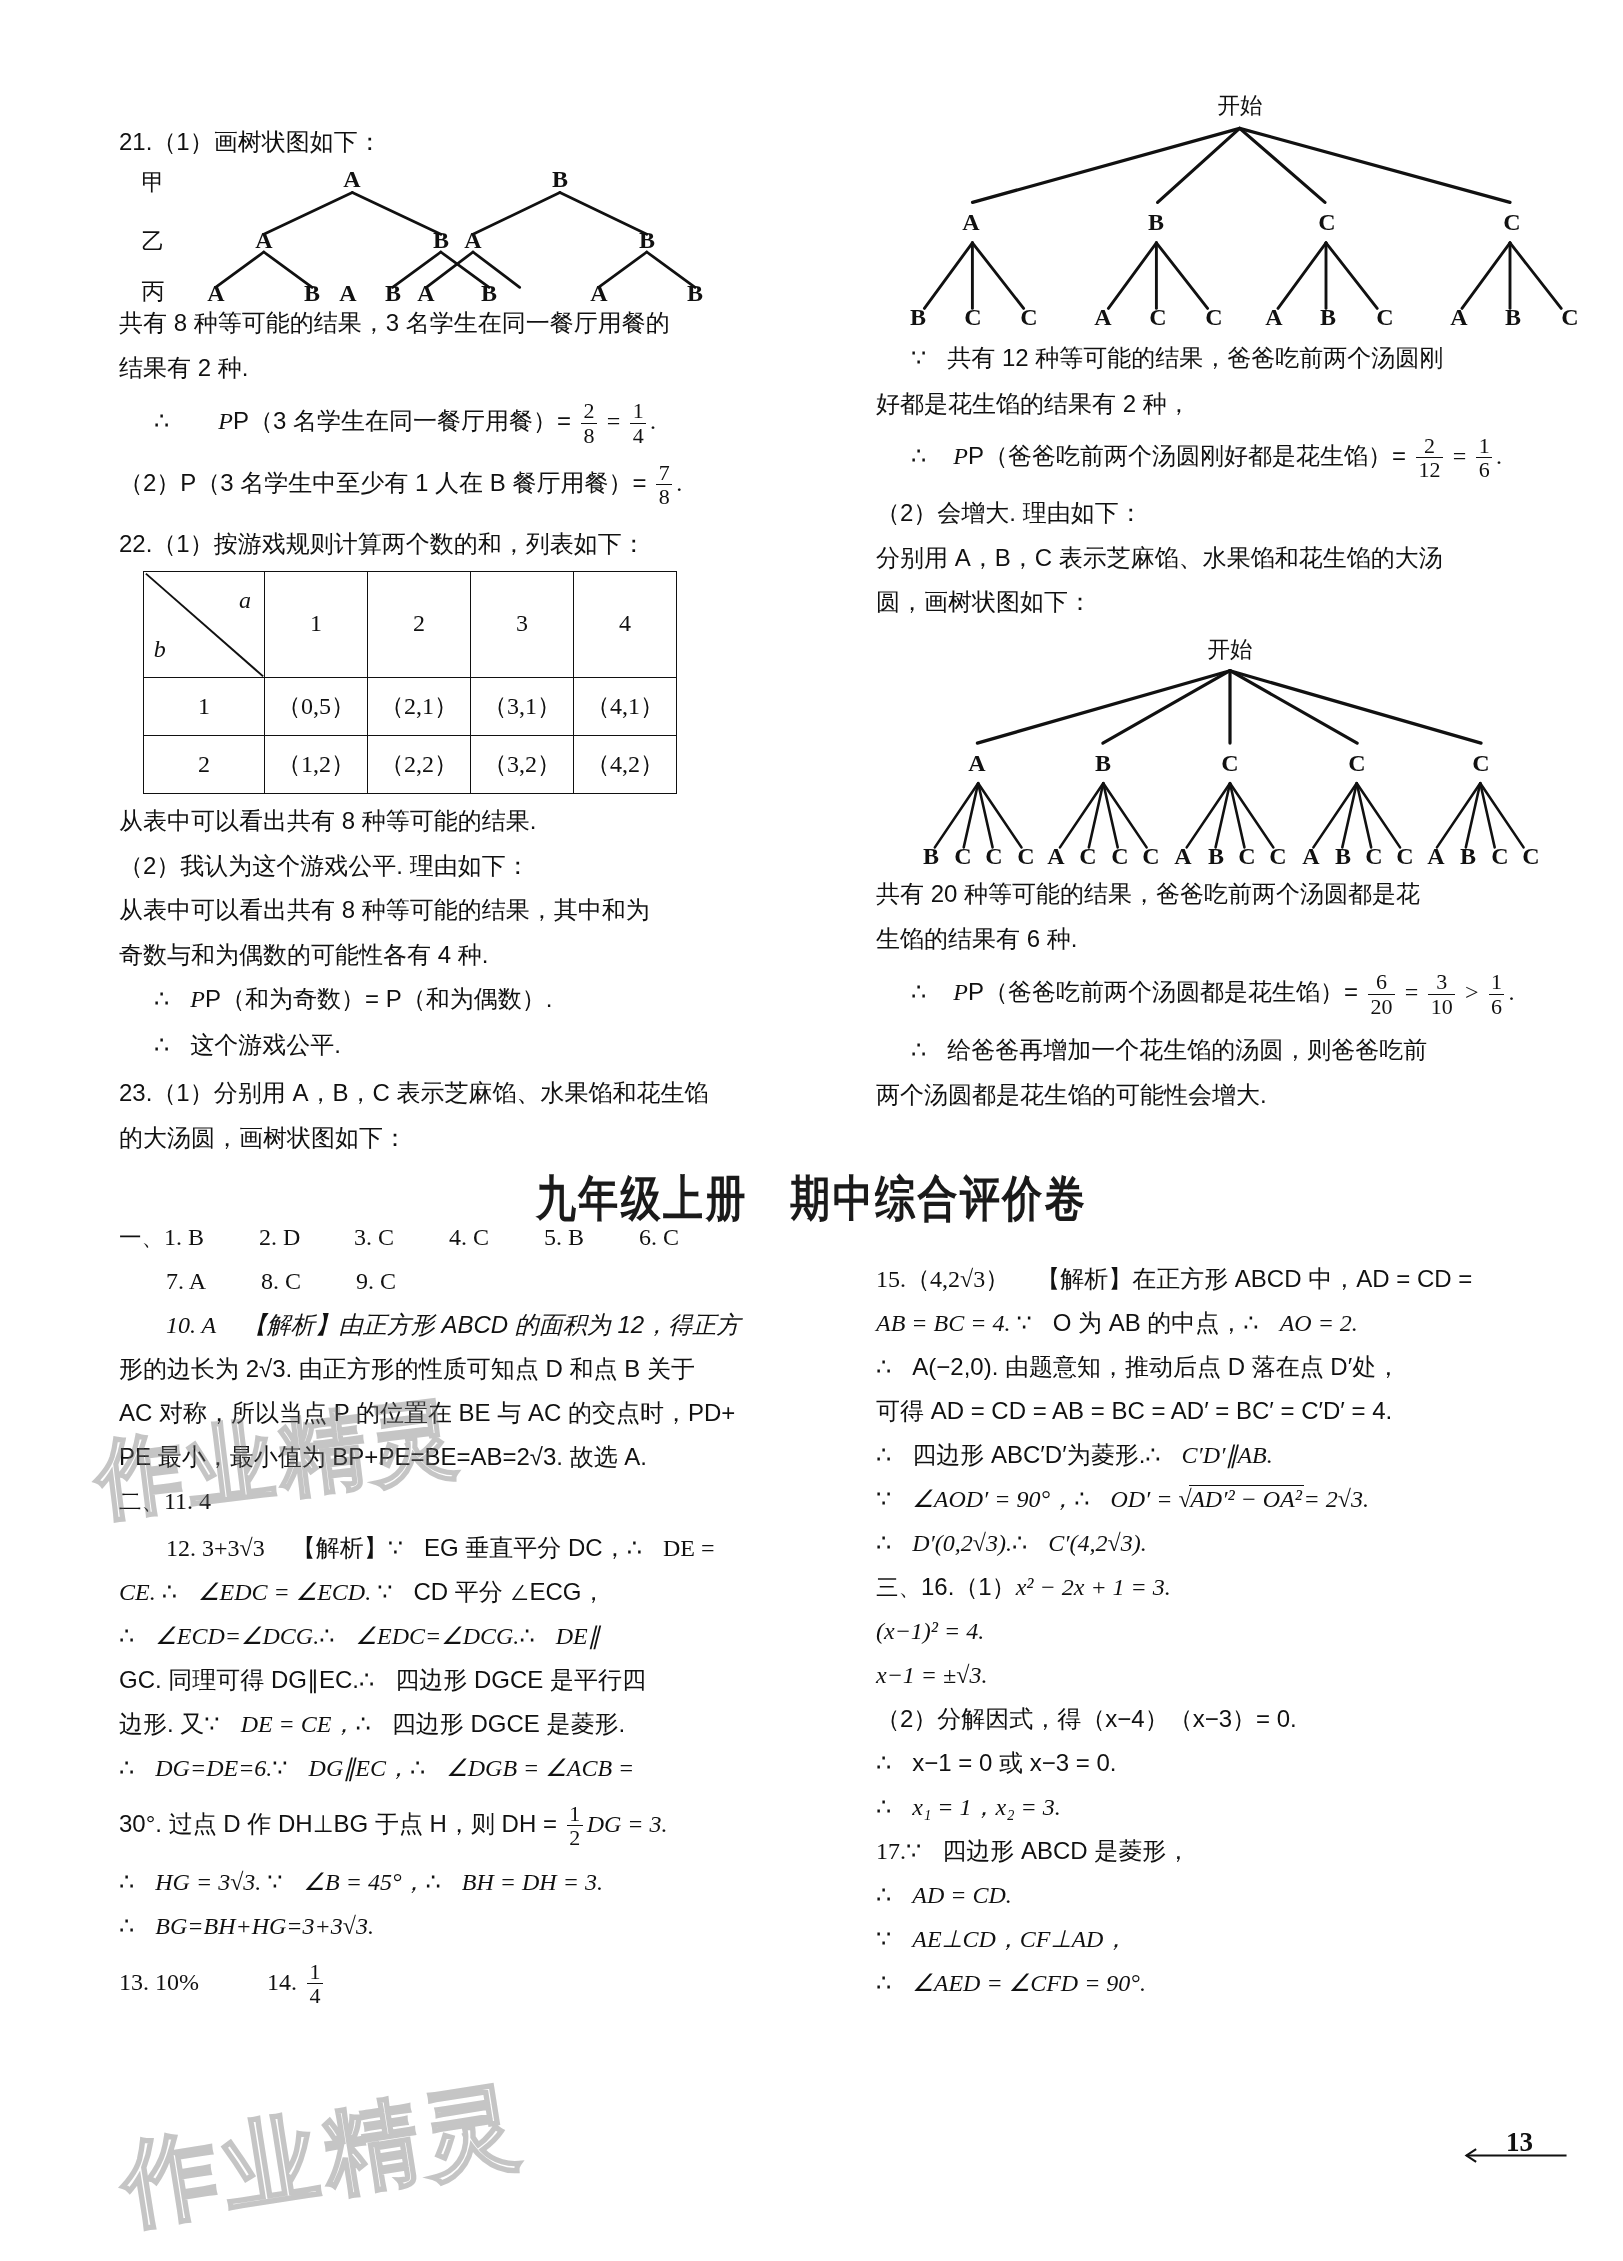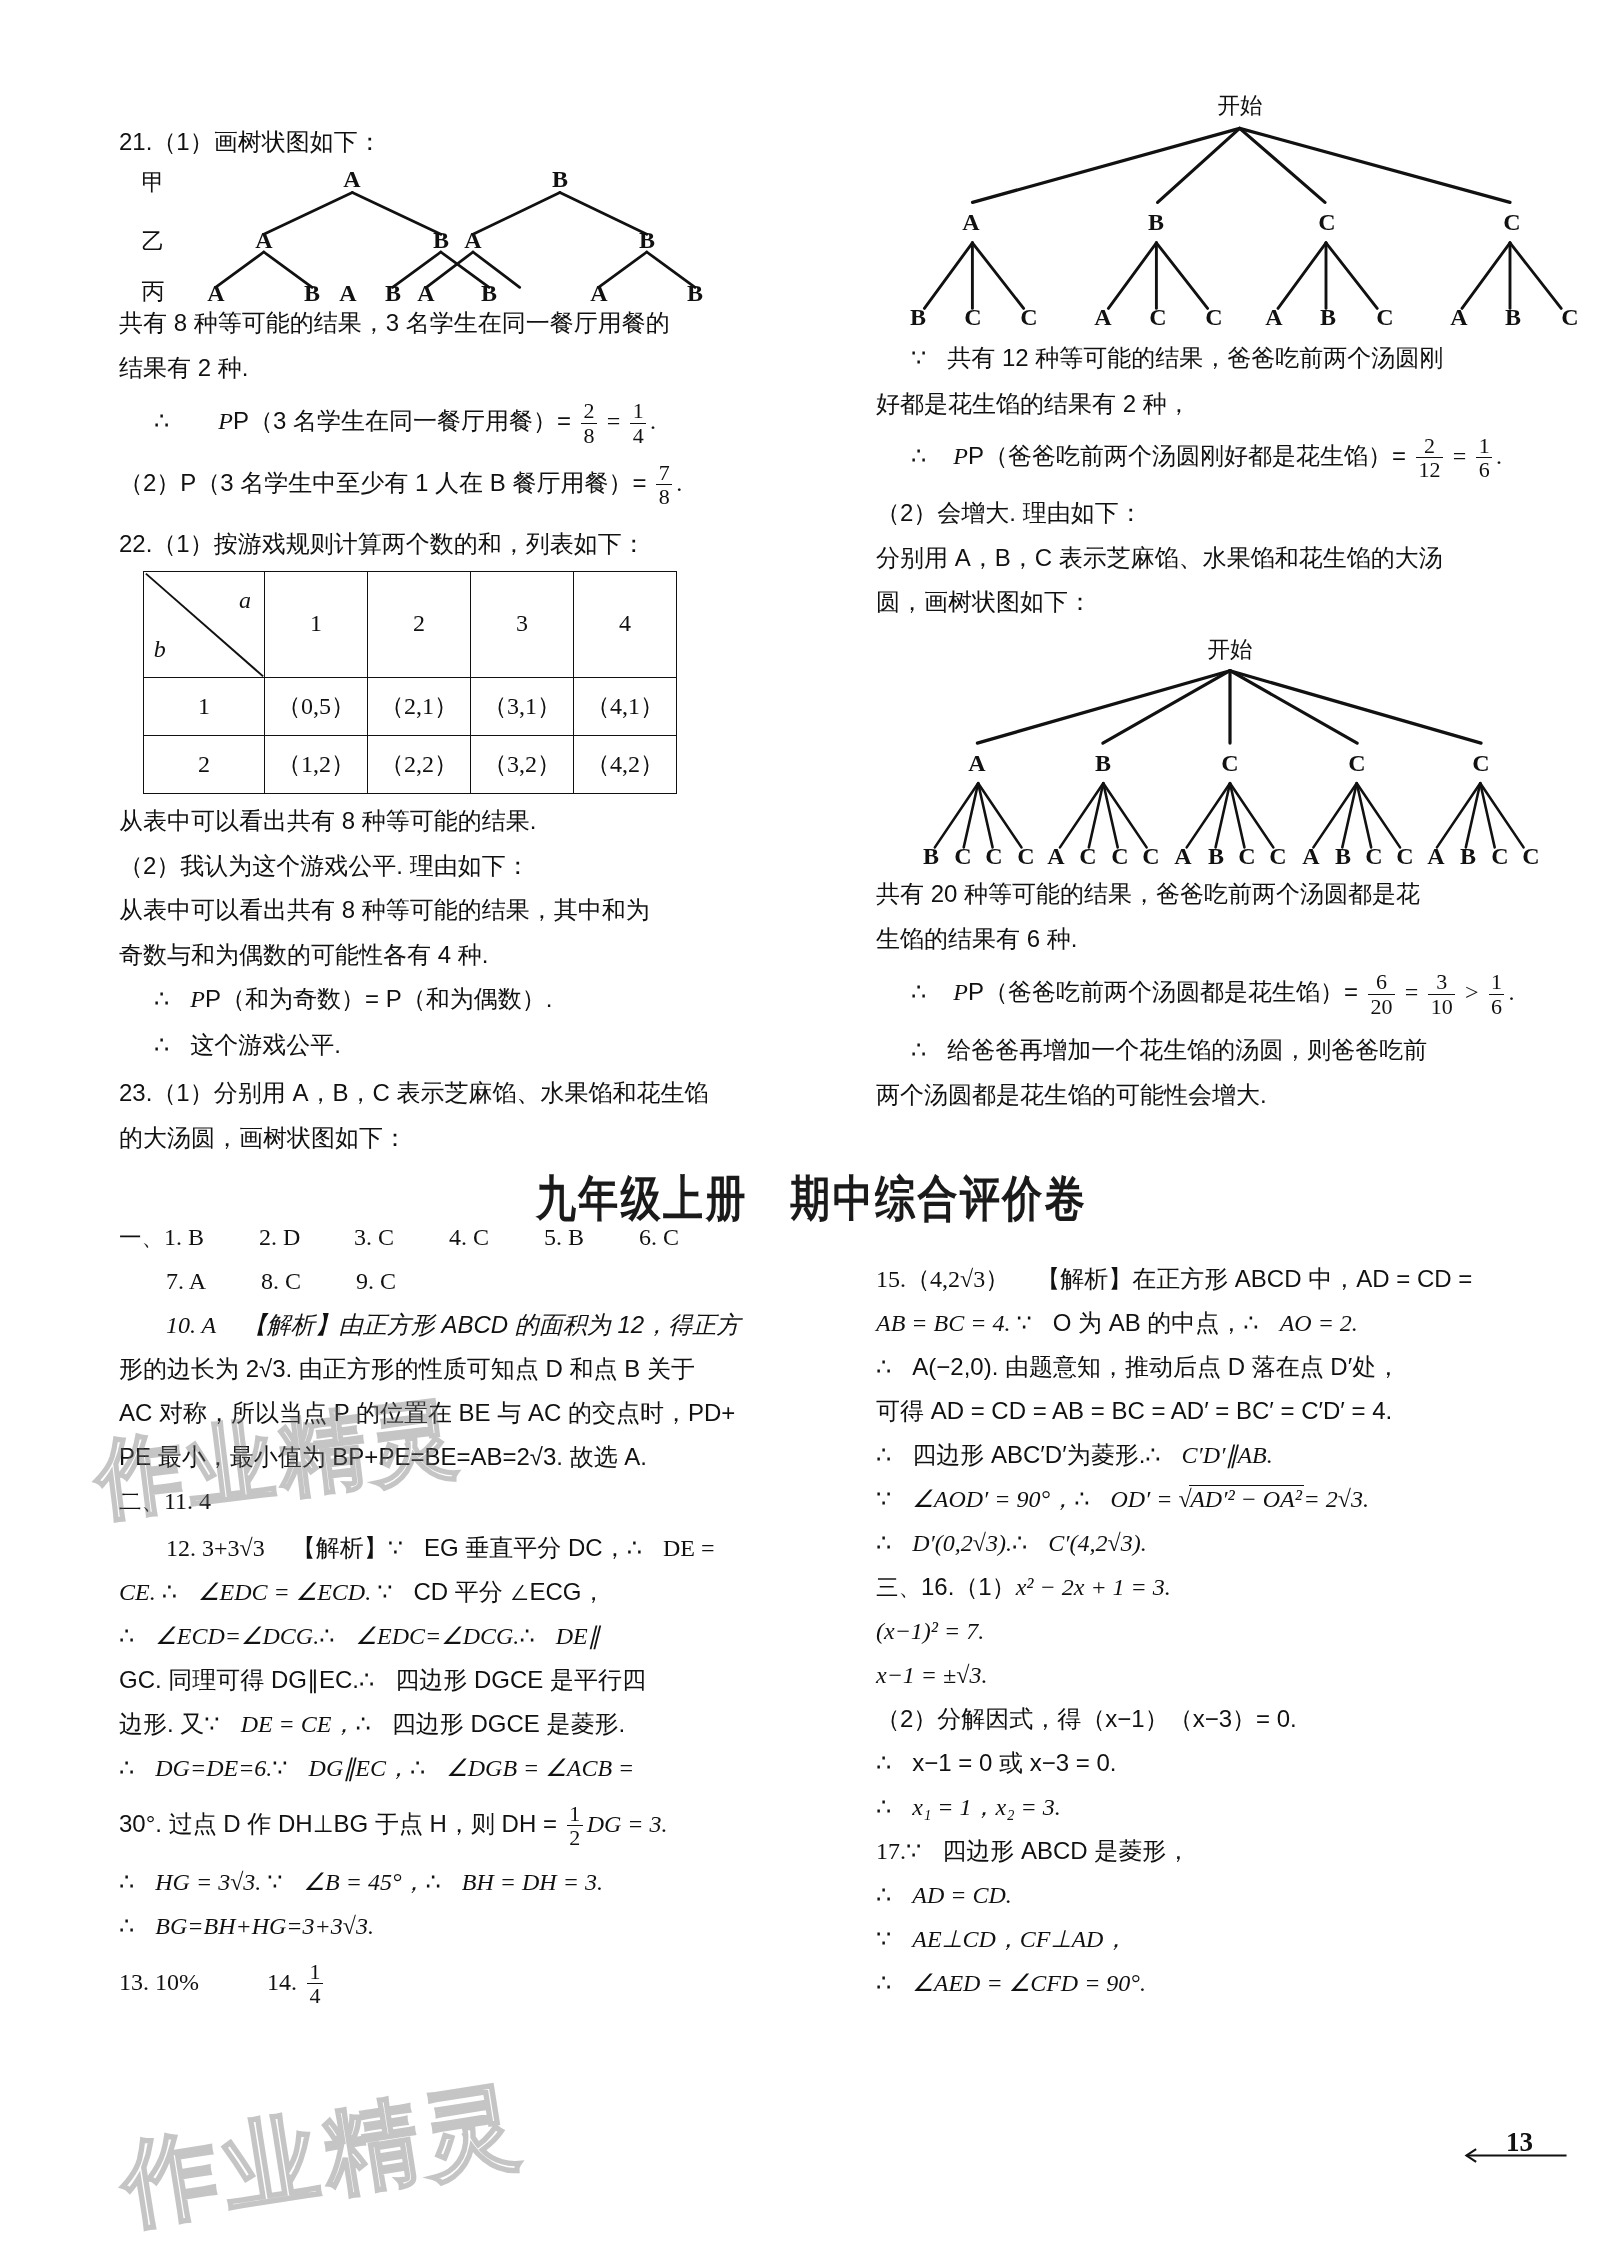--- a/index.html
+++ b/index.html
@@ -495,23 +495,23 @@
       ∵<span class="gap"></span><span class="it">∠AOD′ = 90°，</span>∴<span class="gap"></span><span class="it">OD′ =</span>
       <span class="sqrt"><span class="rad">√</span><span class="bar it">AD′² − OA²</span></span><span class="it">= 2√3.</span>
     </div>
     <div class="ln">
       ∴<span class="gap"></span><span class="it">D′(0,2√3).</span>∴<span class="gap"></span><span class="it">C′(4,2√3).</span>
     </div>
 
     <div class="ln">
       <span class="sec-cn">三、</span><span class="cjk">16.（1）</span><span class="it">x² − 2x + 1 = 3.</span>
     </div>
-    <div class="ln it">(x−1)² = 7.</div>
+    <div class="ln it">(x−1)² = 4.</div>
     <div class="ln it">x−1 = ±√3.</div>
-    <div class="ln cjk">（2）分解因式，得（x−1）（x−3）= 0.</div>
+    <div class="ln cjk">（2）分解因式，得（x−4）（x−3）= 0.</div>
     <div class="ln">
       ∴<span class="gap"></span><span class="cjk">x−1 = 0 或 x−3 = 0.</span>
     </div>
     <div class="ln">
       ∴<span class="gap"></span><span class="it">x₁ = 1，x₂ = 3.</span>
     </div>
 
     <div class="ln">
       <span>17.</span>∵<span class="gap"></span><span class="cjk">四边形 ABCD 是菱形，</span>
     </div>

